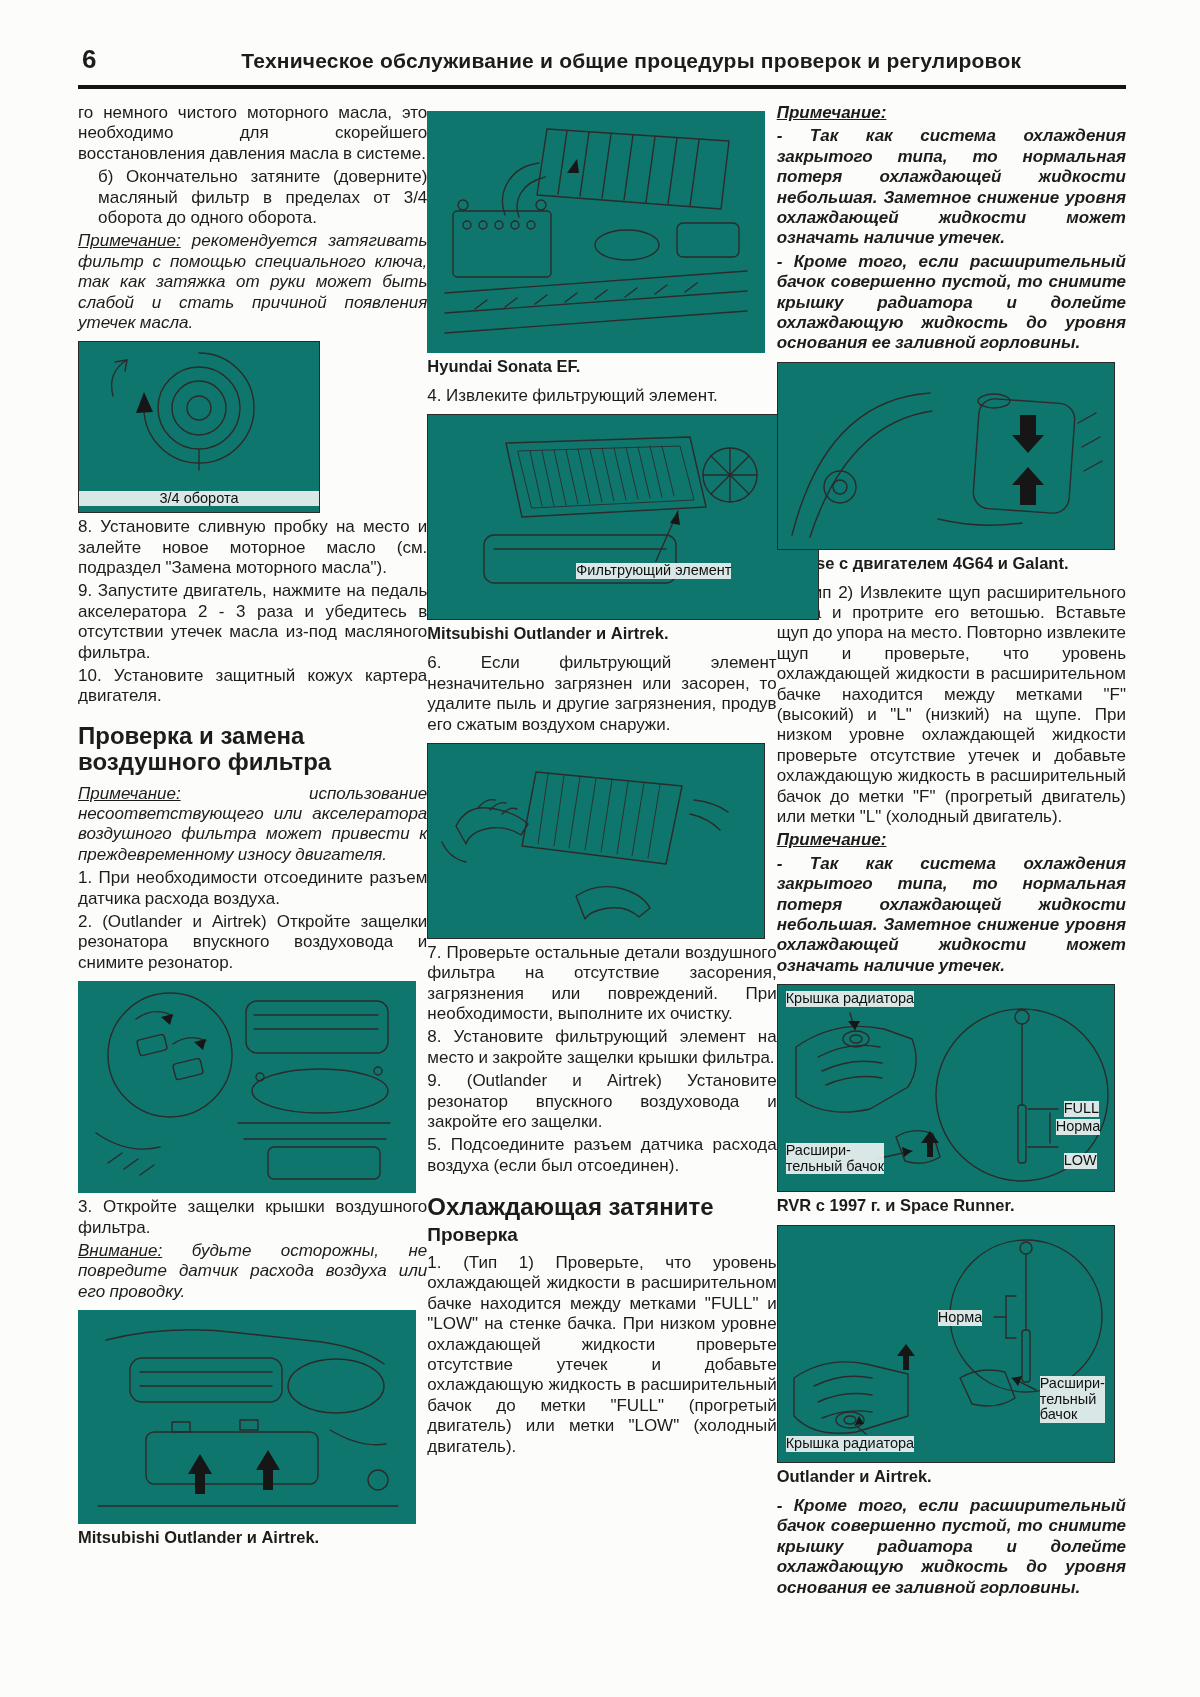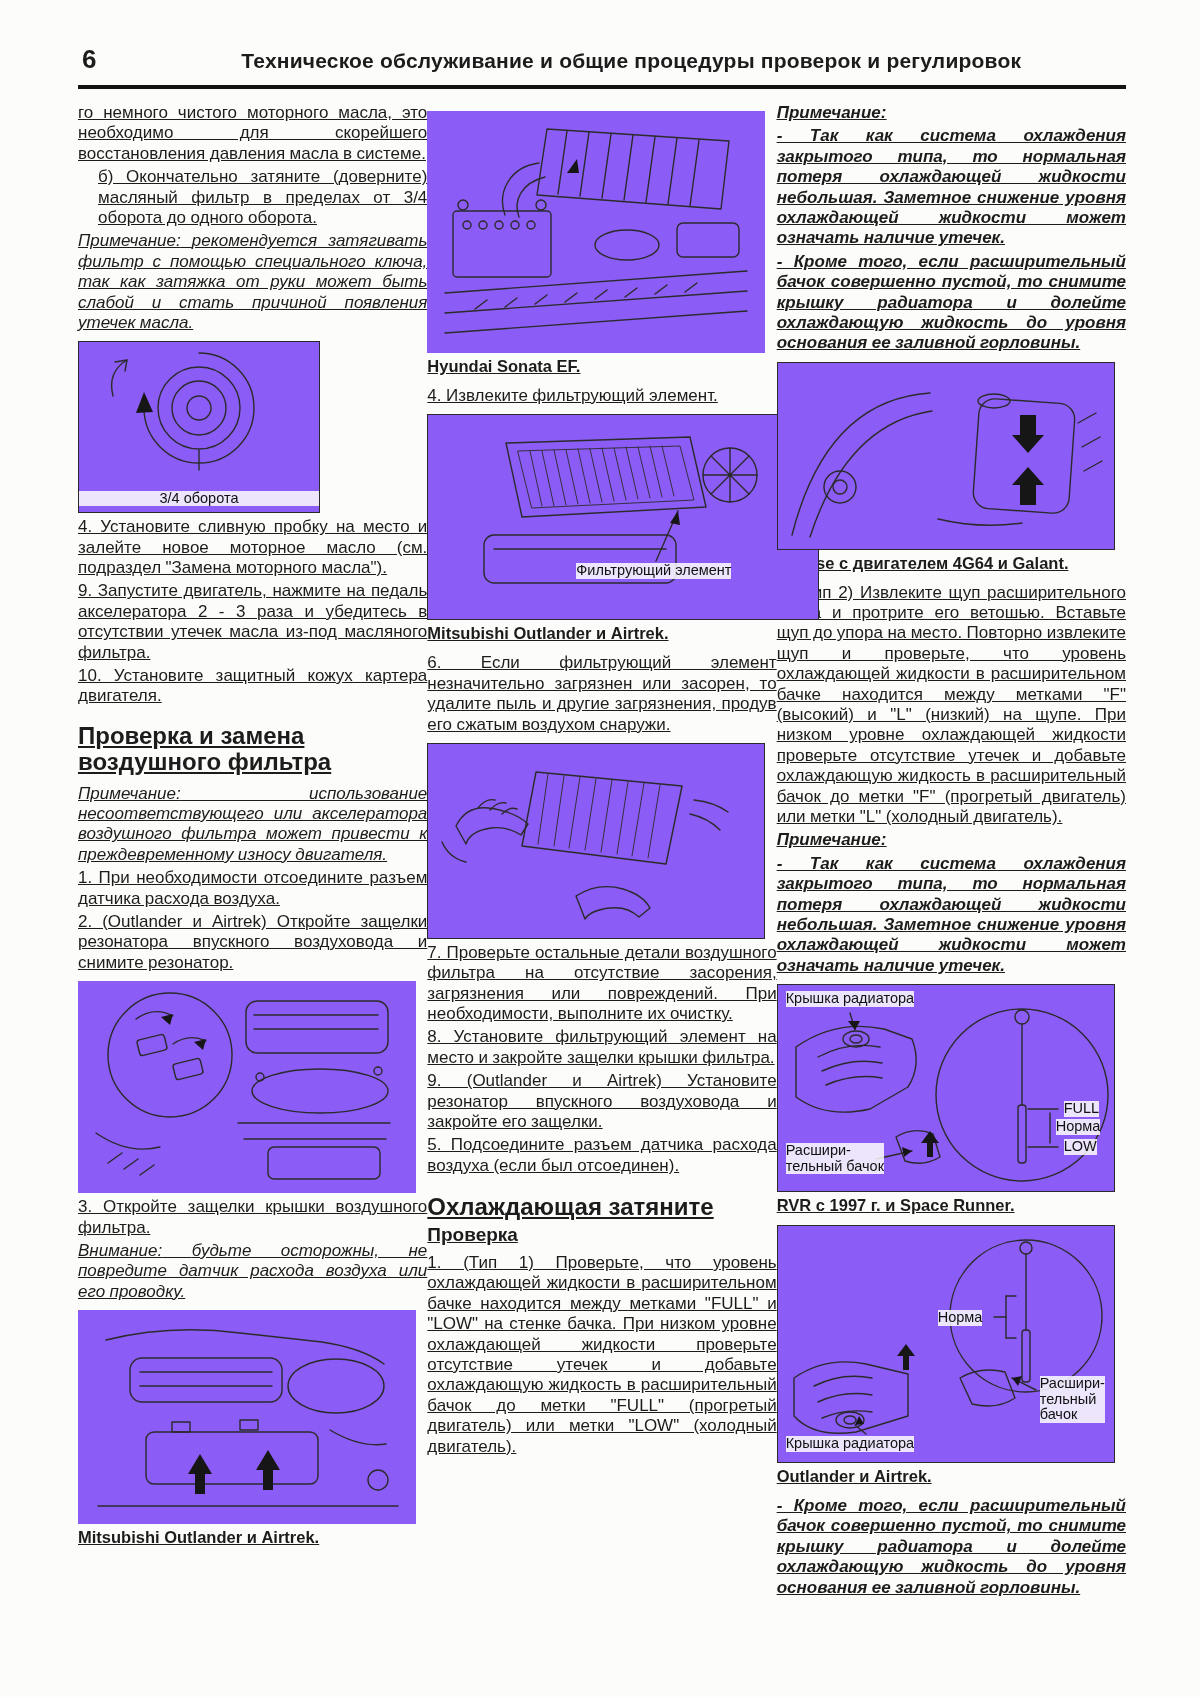--- a/index.html
+++ b/index.html
@@ -8,36 +8,36 @@
   .page {
     width:1200px; height:1697px; margin:0 auto; background:#fcfcfa;
     color:#1c1c1c; position:relative; padding:38px 74px 30px 78px; overflow:hidden;
   }
   .page-header {
     display:flex; align-items:baseline; gap:44px;
     border-bottom:4px solid #141414; padding:6px 4px 10px 4px; margin-bottom:14px;
   }
   .page-num { font-size:26px; font-weight:bold; }
   .page-title { font-size:21px; font-weight:bold; flex:1; text-align:center; letter-spacing:.2px; }
-  .columns { display:grid; grid-template-columns:1fr 1fr 1fr; column-gap:0;text-decoration:underline; }
+  .columns { display:grid; grid-template-columns:1fr 1fr 1fr; column-gap:0; }
   .col { min-width:0; }
   p.body {
     font-size:17px; line-height:1.2; text-align:justify; margin-bottom:3px;
     word-spacing:-.3px;
   }
   p.indent { padding-left:20px; }
   p.note, p.warn { font-style:italic; }
   .note-label { text-decoration:underline; font-style:italic; }
   .col3-note { font-style:italic; font-weight:bold; }
   h2.sect {
     font-size:24px; font-weight:bold; line-height:1.08; margin:16px 0 9px 0;
   }
   h2.sect2 { font-size:24px; font-weight:bold; line-height:1.08; margin:18px 0 4px 0; }
   h3.sub { font-size:19px; font-weight:bold; margin:2px 0 7px 0; }
-  figure.figure { position:relative; margin:8px 0 4px 0; background:#8b5cf6; }
+  figure.figure { position:relative; margin:8px 0 4px 0; background:#0f766e; }
   figure.boxed { border:1.5px solid #2a2a2a; }
   figure svg { display:block; }
   .fig-label {
     position:absolute; font-size:14.5px; line-height:1.08; color:#111;
     background:rgba(253,253,252,.85); white-space:pre-line;
   }
   figcaption.caption, .caption {
     font-size:16.5px; font-weight:bold; margin:3px 0 10px 0; line-height:1.15;
   }
   .ln { stroke:#2b2b2b; fill:none; stroke-width:1.4; stroke-linecap:round; stroke-linejoin:round; }
@@ -70,21 +70,21 @@
             <path d="M120 11 A55 55 0 1 1 65 66"></path>
             <path d="M34 54 Q28 30 48 18"></path>
             <path d="M48 18 l-12 2 M48 18 l-2 11"></path>
             <line x1="120" y1="108" x2="120" y2="128"></line>
           </g>
           <polygon class="fill" points="65,50 57,71 74,70"></polygon>
         </svg>
         <span class="fig-label" style="left:0;right:0;bottom:6px;text-align:center;">3/4 оборота</span>
       </figure>
 
-      <p class="body">4. Установите сливную пробку на место и залейте новое моторное масло (см. подраздел "Замена моторного масла").</p>
+      <p class="body">8. Установите сливную пробку на место и залейте новое моторное масло (см. подраздел "Замена моторного масла").</p>
       <p class="body">9. Запустите двигатель, нажмите на педаль акселератора 2 - 3 раза и убедитесь в отсутствии утечек масла из-под масляного фильтра.</p>
       <p class="body">10. Установите защитный кожух картера двигателя.</p>
 
       <h2 class="sect">Проверка и замена воздушного фильтра</h2>
 
       <p class="body note"><span class="note-label">Примечание:</span> <span>использование несоответствующего или акселератора воздушного фильтра может привести к преждевременному износу двигателя.</span></p>
       <p class="body">1. При необходимости отсоедините разъем датчика расхода воздуха.</p>
       <p class="body">2. (Outlander и Airtrek) Откройте защелки резонатора впускного воздуховода и снимите резонатор.</p>
 
       <figure class="figure" style="width:338px;height:212px;">
@@ -254,21 +254,21 @@
             <path d="M118 152 q18 -11 37 -3 l7 23 q-16 10 -35 4 z"></path>
             <line x1="98" y1="174" x2="134" y2="166"></line>
           </g>
           <polygon class="fill" points="77,45 70,36 82,36"></polygon>
           <polygon class="fill" points="134,166 124,162 126,172"></polygon>
           <polygon class="fill" points="152,146 143,158 149,158 149,172 155,172 155,158 161,158"></polygon>
         </svg>
         <span class="fig-label" style="left:8px;top:6px;">Крышка радиатора</span>
         <span class="fig-label" style="left:286px;top:116px;text-align:center;">FULL</span>
         <span class="fig-label" style="left:278px;top:134px;">Норма</span>
-        <span class="fig-label" style="left:286px;top:154px;">LOW</span>
+        <span class="fig-label" style="left:286px;top:168px;">LOW</span>
         <span class="fig-label" style="left:8px;top:158px;">Расшири-
 тельный бачок</span>
       </figure>
       <figcaption class="caption">RVR с 1997 г. и Space Runner.</figcaption>
 
       <figure class="figure boxed" style="width:338px;height:238px;">
         <svg width="335" height="235" viewBox="0 0 335 235">
           <g class="ln">
             <circle cx="248" cy="90" r="76"></circle>
             <circle cx="248" cy="22" r="6"></circle>

